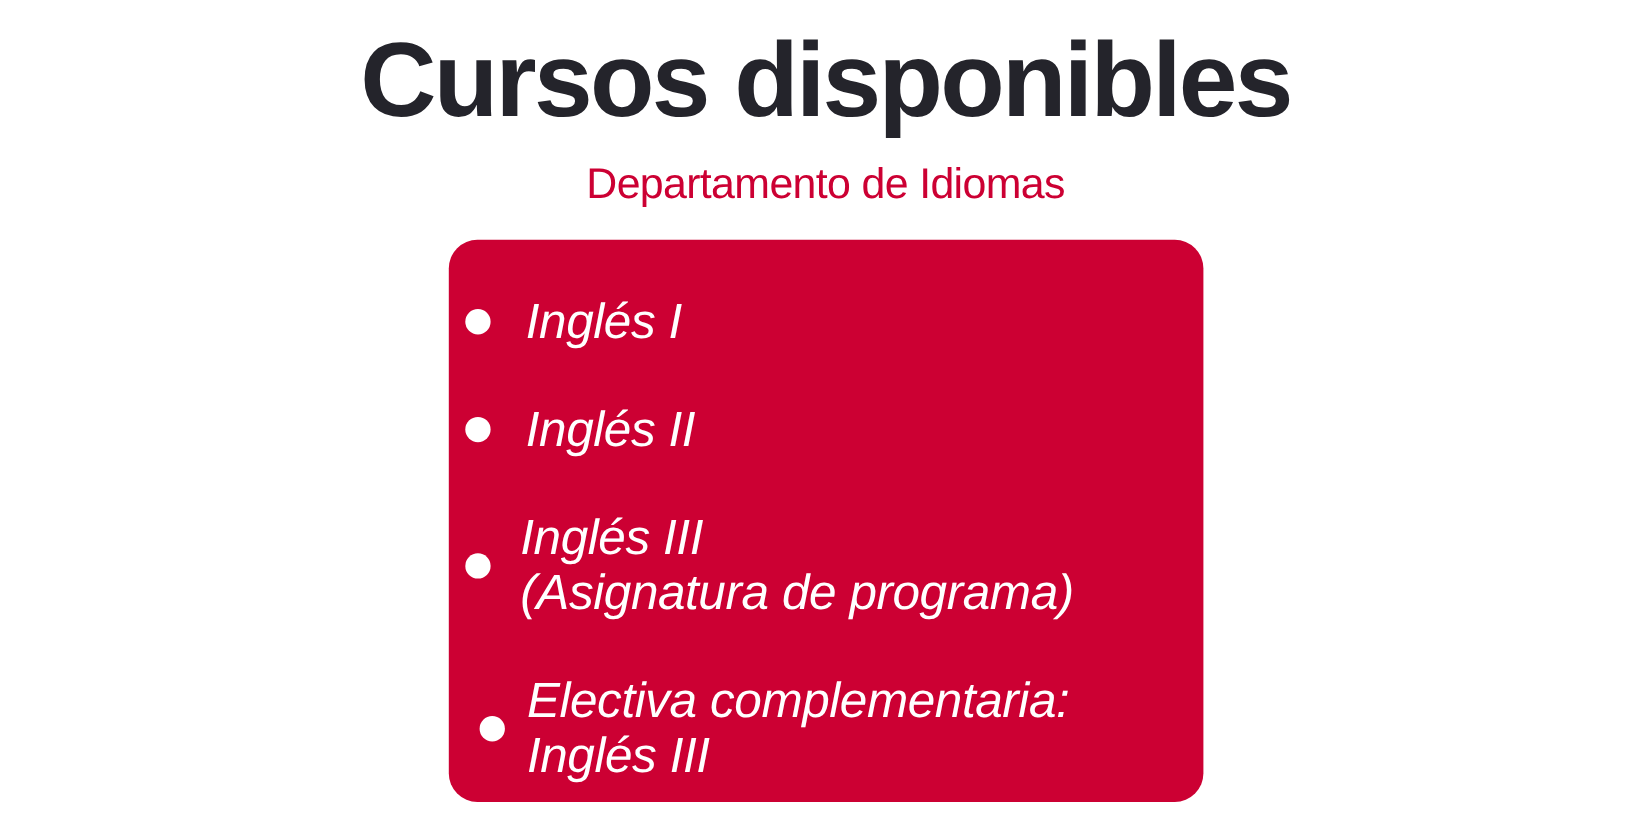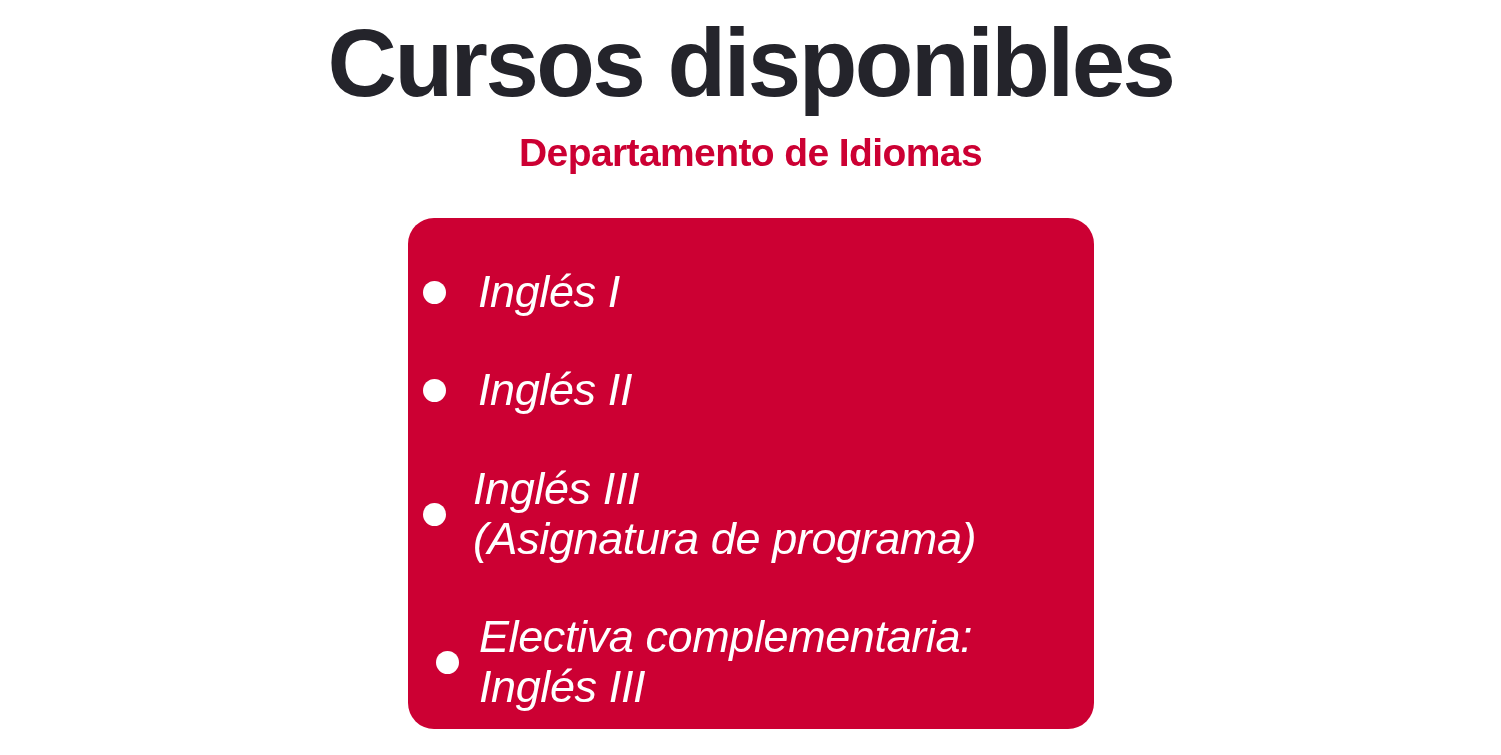--- a/index.html
+++ b/index.html
@@ -24,39 +24,39 @@
   
   .heading-block {
     position: absolute;
     left: 0;
     top: 0;
     width: 1501px;
     text-align: center;
   }
 
   .page-title {
-    margin: 7px;
+    margin: 17px;
     padding: 4px;
     font-family: "Liberation Sans", "DejaVu Sans", sans-serif;
     font-size: 96px;
     font-weight: 900;
     line-height: 104px;
     letter-spacing: -2.5px;
     color: #24242b;
     white-space: nowrap;
     -webkit-font-smoothing: antialiased;
   }
 
   .page-subtitle {
     margin: 0;
     padding: 0;
     margin-top: 12px;
     font-family: "Liberation Sans", "DejaVu Sans", sans-serif;
     font-size: 39px;
-    font-weight: 700;
+    font-weight: 400;
     line-height: 44px;
     letter-spacing: -0.6px;
     color: #cc0033;
     white-space: nowrap;
   }
 
   
   .course-card {
     position: absolute;
     left: 408px;

